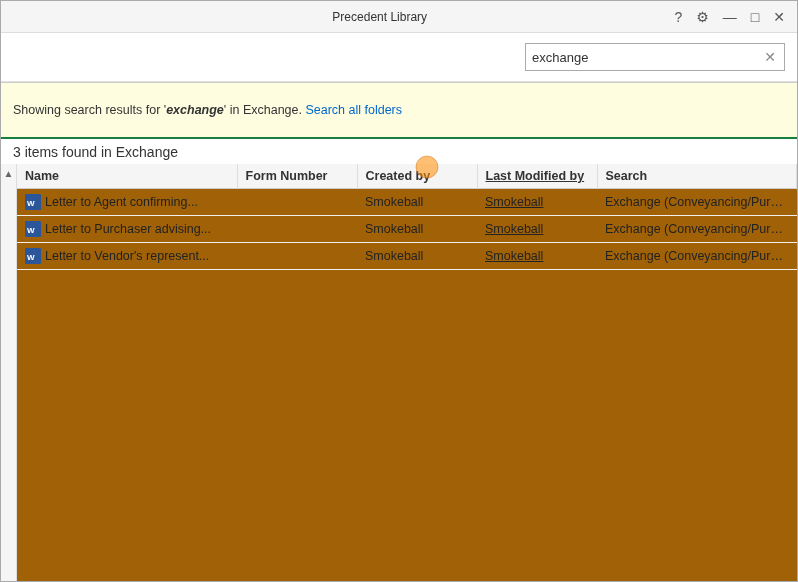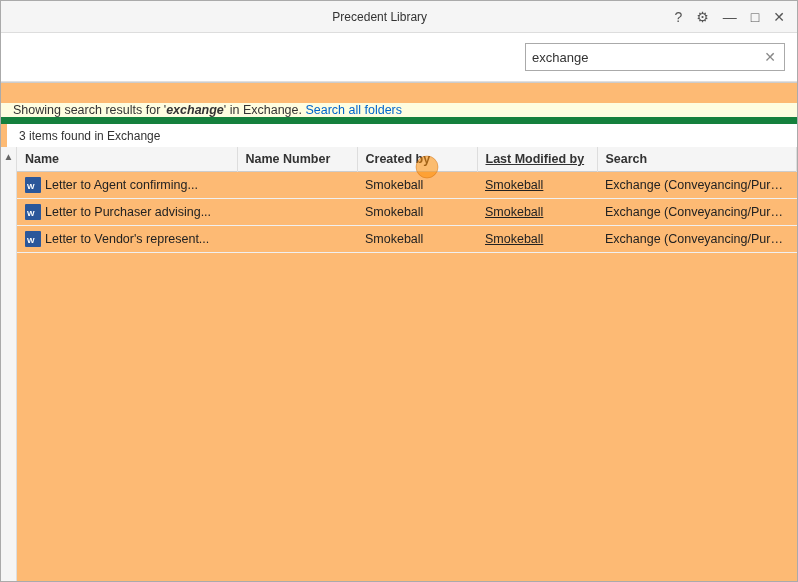--- a/index.html
+++ b/index.html
@@ -10,21 +10,21 @@
       font-size: 13px;
       background: #f0f0f0;
       overflow: hidden;
       position: relative;
     }
 
     
     .window {
       width: 798px;
       height: 582px;
-      background: #fdba74;
+      background: #a16207;
       border: 1px solid #aaa;
       display: flex;
       flex-direction: column;
     }
 
     .title-bar {
       background: #f5f5f5;
       border-bottom: 1px solid #ddd;
       height: 32px;
       display: flex;
@@ -117,47 +117,45 @@
     }
 
     .tab-item.active {
       color: #000;
       border-bottom: 2px solid #0078d7;
     }
 
     
     .notification-banner {
       background: #fefde0;
-      border-bottom: 7px solid #15803d;
-      padding: 0 12px;
+      border-bottom: 2px solid #15803d;
+      padding: 20px 12px;
       font-size: 12.5px;
       color: #333;
       flex-shrink: 0;
-      margin-top: 20px;
     }
 
     .notification-banner .search-term {
       font-style: italic;
       font-weight: bold;
     }
 
     .notification-banner .search-all-link {
       color: #0066cc;
       cursor: pointer;
       text-decoration: none;
     }
 
     
     .items-count {
       padding: 5px 12px 4px 12px;
-      font-size: 12px;
+      font-size: 14px;
       color: #333;
       background: #fff;
       flex-shrink: 0;
-      margin-left: 6px;
     }
 
     
     .content-area {
       display: flex;
       flex: 1;
       overflow: hidden;
     }
 
     
@@ -287,21 +285,21 @@
 
     <div class="left-nav">
       <span class="nav-arrow">▲</span>
     </div>
 
     <div class="table-area">
       <table>
         <thead>
           <tr>
             <th class="col-name">Name</th>
-            <th class="col-form">Name Number</th>
+            <th class="col-form">Form Number</th>
             <th class="col-created">Created by</th>
             <th class="col-modified">Last Modified by</th>
             <th class="col-folder">Search</th>
           </tr>
         </thead>
         <tbody id="table-body">
         <tr>
               <td class="col-name">
                 <div class="name-cell">
                   <svg class="doc-icon" viewBox="0 0 16 16">

